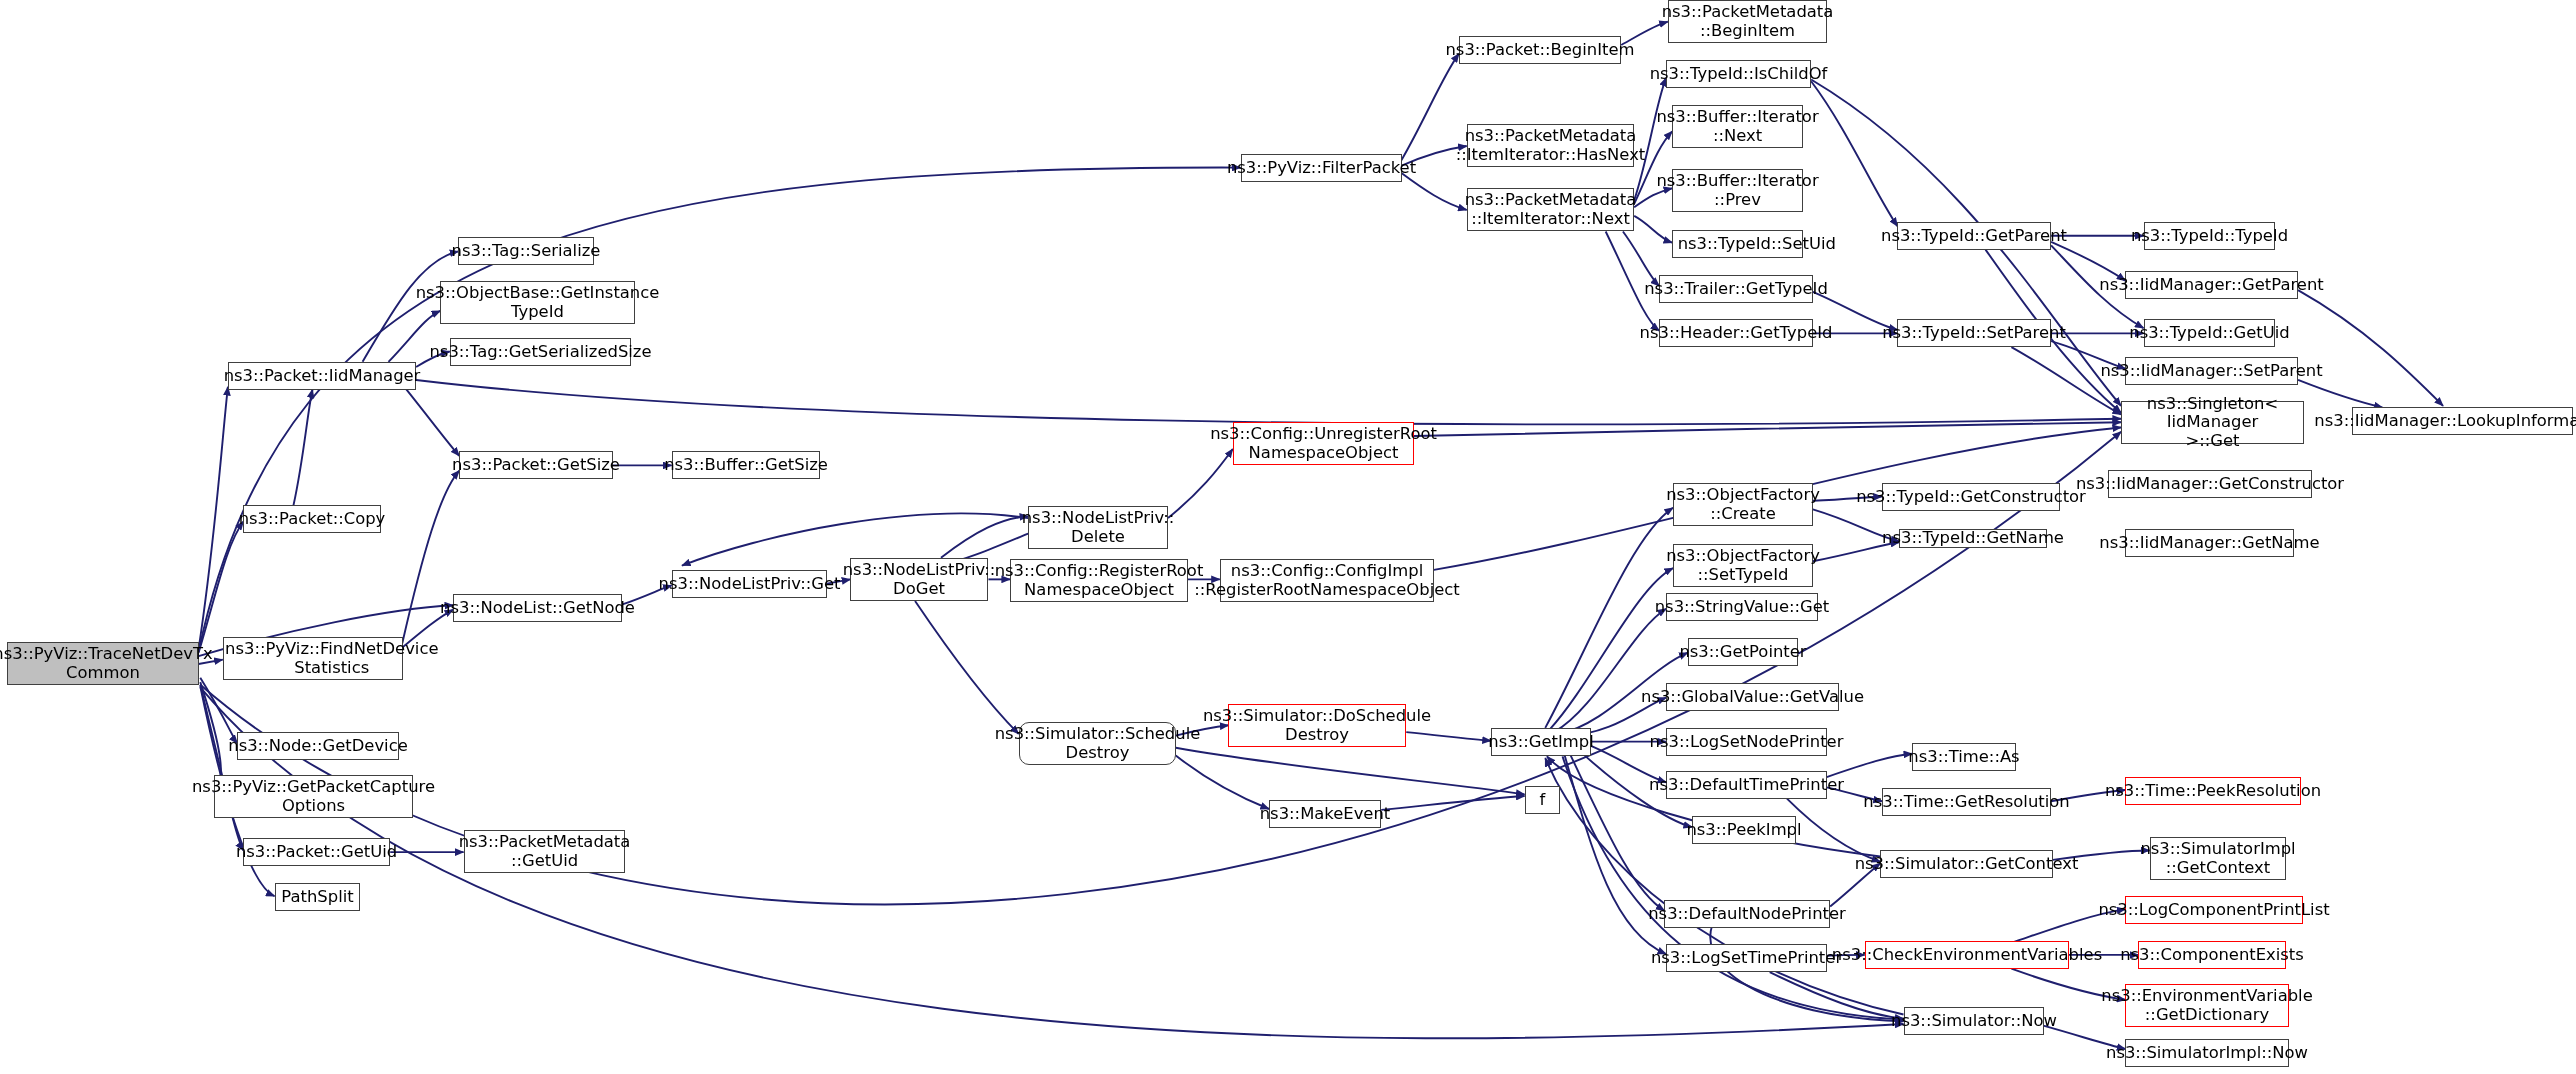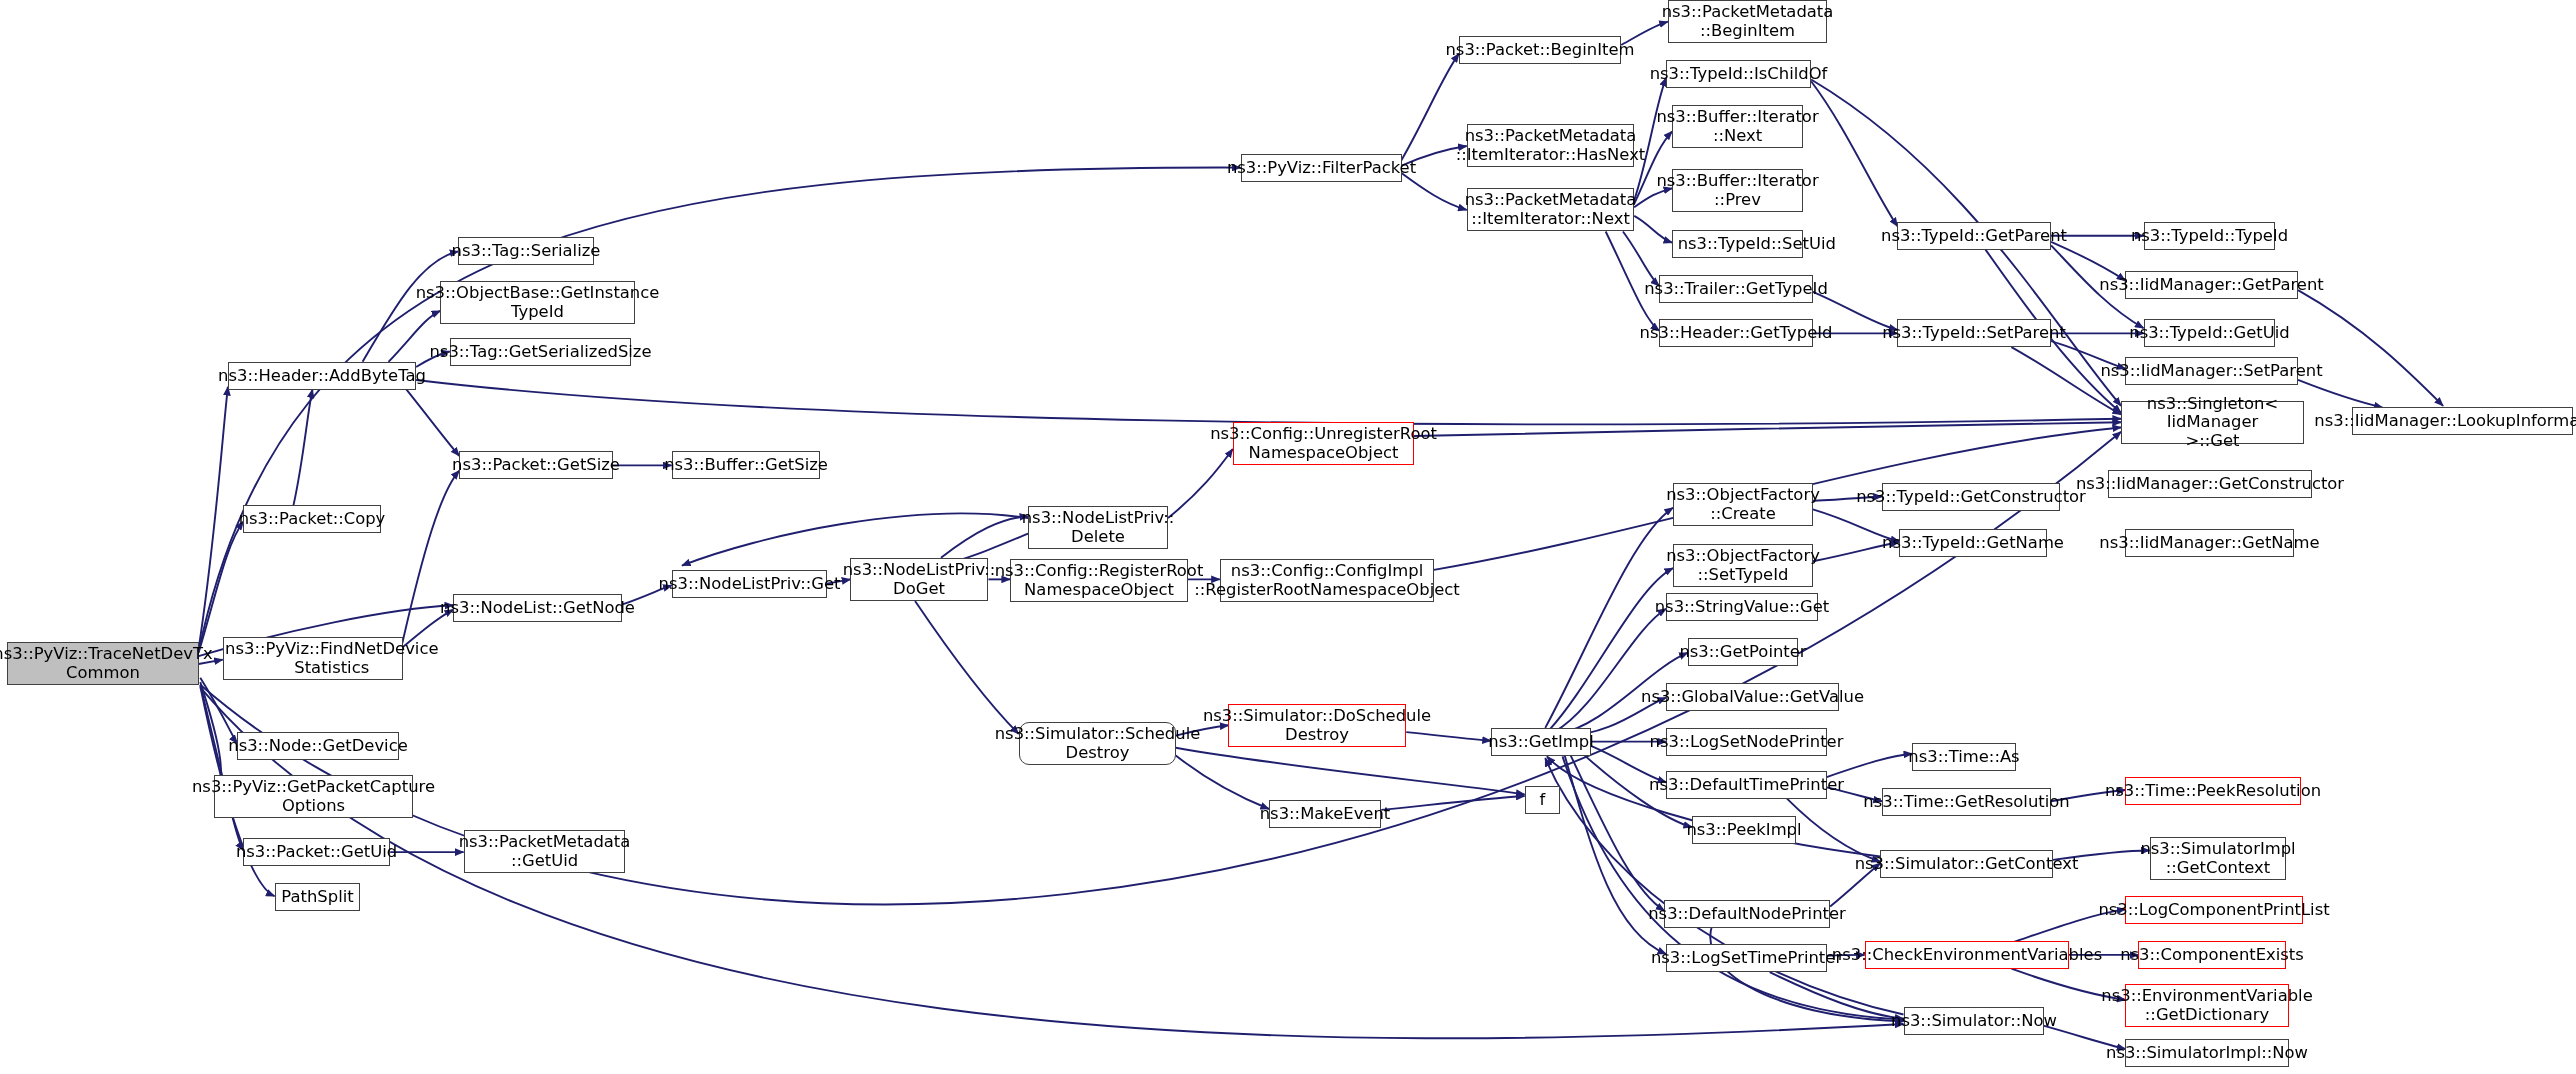--- a/index.html
+++ b/index.html
@@ -126,21 +126,21 @@
         <path d="M1990,1058 C1950,1120 2050,1178 2205,1183" marker-end="url(#arrow)"></path>
         <path d="M2367,1188 C2410,1200 2440,1210 2462,1215" marker-end="url(#arrow)"></path>
         <path d="M232,796 C600,1230 1500,1225 2205,1186" marker-end="url(#arrow)"></path>
         <path d="M2205,1175 C2000,1130 1840,1000 1790,878" marker-end="url(#arrow)"></path>
         <path d="M2178,992 C2000,970 1830,920 1792,876" marker-end="url(#arrow)"></path>
       </g>
   </svg>
   <div id="nodes">
       <div class="node root" style="left: 7px; top: 642px; width: 192px; height: 43px;"><span>ns3::PyViz::TraceNetDevTx
 Common</span></div>
-      <div class="node" style="left: 228px; top: 362px; width: 188px; height: 28px;"><span>ns3::Header::AddByteTag</span></div>
+      <div class="node" style="left: 228px; top: 362px; width: 188px; height: 28px;"><span>ns3::Packet::IidManager</span></div>
       <div class="node" style="left: 458px; top: 237px; width: 136px; height: 28px;"><span>ns3::Tag::Serialize</span></div>
       <div class="node" style="left: 440px; top: 281px; width: 195px; height: 43px;"><span>ns3::ObjectBase::GetInstance
 TypeId</span></div>
       <div class="node" style="left: 450px; top: 338px; width: 181px; height: 28px;"><span>ns3::Tag::GetSerializedSize</span></div>
       <div class="node" style="left: 459px; top: 451px; width: 154px; height: 28px;"><span>ns3::Packet::GetSize</span></div>
       <div class="node" style="left: 672px; top: 451px; width: 148px; height: 28px;"><span>ns3::Buffer::GetSize</span></div>
       <div class="node" style="left: 243px; top: 505px; width: 138px; height: 28px;"><span>ns3::Packet::Copy</span></div>
       <div class="node" style="left: 453px; top: 594px; width: 169px; height: 28px;"><span>ns3::NodeList::GetNode</span></div>
       <div class="node" style="left: 223px; top: 637px; width: 180px; height: 43px; padding-left: 41px;"><span>ns3::PyViz::FindNetDevice
 Statistics</span></div>
@@ -200,21 +200,21 @@
       <div class="node" style="left: 1666px; top: 593px; width: 152px; height: 28px;"><span>ns3::StringValue::Get</span></div>
       <div class="node" style="left: 1688px; top: 638px; width: 110px; height: 28px;"><span>ns3::GetPointer</span></div>
       <div class="node" style="left: 1666px; top: 683px; width: 173px; height: 28px;"><span>ns3::GlobalValue::GetValue</span></div>
       <div class="node" style="left: 1666px; top: 728px; width: 161px; height: 28px; text-align: center;"><span>ns3::LogSetNodePrinter</span></div>
       <div class="node" style="left: 1666px; top: 771px; width: 161px; height: 28px;"><span>ns3::DefaultTimePrinter</span></div>
       <div class="node" style="left: 1692px; top: 816px; width: 104px; height: 28px;"><span>ns3::PeekImpl</span></div>
       <div class="node" style="left: 1664px; top: 900px; width: 166px; height: 28px;"><span>ns3::DefaultNodePrinter</span></div>
       <div class="node" style="left: 1666px; top: 944px; width: 161px; height: 28px;"><span>ns3::LogSetTimePrinter</span></div>
       <div class="node" style="left: 1491px; top: 728px; width: 100px; height: 28px;"><span>ns3::GetImpl</span></div>
       <div class="node" style="left: 1882px; top: 483px; width: 178px; height: 28px;"><span>ns3::TypeId::GetConstructor</span></div>
-      <div class="node" style="left: 1899px; top: 529px; width: 148px; height: 28px;"><span>ns3::TypeId::GetName</span></div>
+      <div class="node" style="left: 1899px; top: 529px; width: 148px; height: 19px;"><span>ns3::TypeId::GetName</span></div>
       <div class="node" style="left: 2108px; top: 470px; width: 204px; height: 28px;"><span>ns3::IidManager::GetConstructor</span></div>
       <div class="node" style="left: 2125px; top: 529px; width: 169px; height: 28px;"><span>ns3::IidManager::GetName</span></div>
       <div class="node" style="left: 1912px; top: 743px; width: 104px; height: 28px;"><span>ns3::Time::As</span></div>
       <div class="node" style="left: 1882px; top: 788px; width: 169px; height: 28px;"><span>ns3::Time::GetResolution</span></div>
       <div class="node red" style="left: 2125px; top: 777px; width: 176px; height: 28px;"><span>ns3::Time::PeekResolution</span></div>
       <div class="node" style="left: 1880px; top: 850px; width: 173px; height: 28px;"><span>ns3::Simulator::GetContext</span></div>
       <div class="node" style="left: 2150px; top: 837px; width: 136px; height: 43px;"><span>ns3::SimulatorImpl
 ::GetContext</span></div>
       <div class="node red" style="left: 2125px; top: 896px; width: 178px; height: 28px;"><span>ns3::LogComponentPrintList</span></div>
       <div class="node red" style="left: 1865px; top: 941px; width: 204px; height: 28px;"><span>ns3::CheckEnvironmentVariables</span></div>

